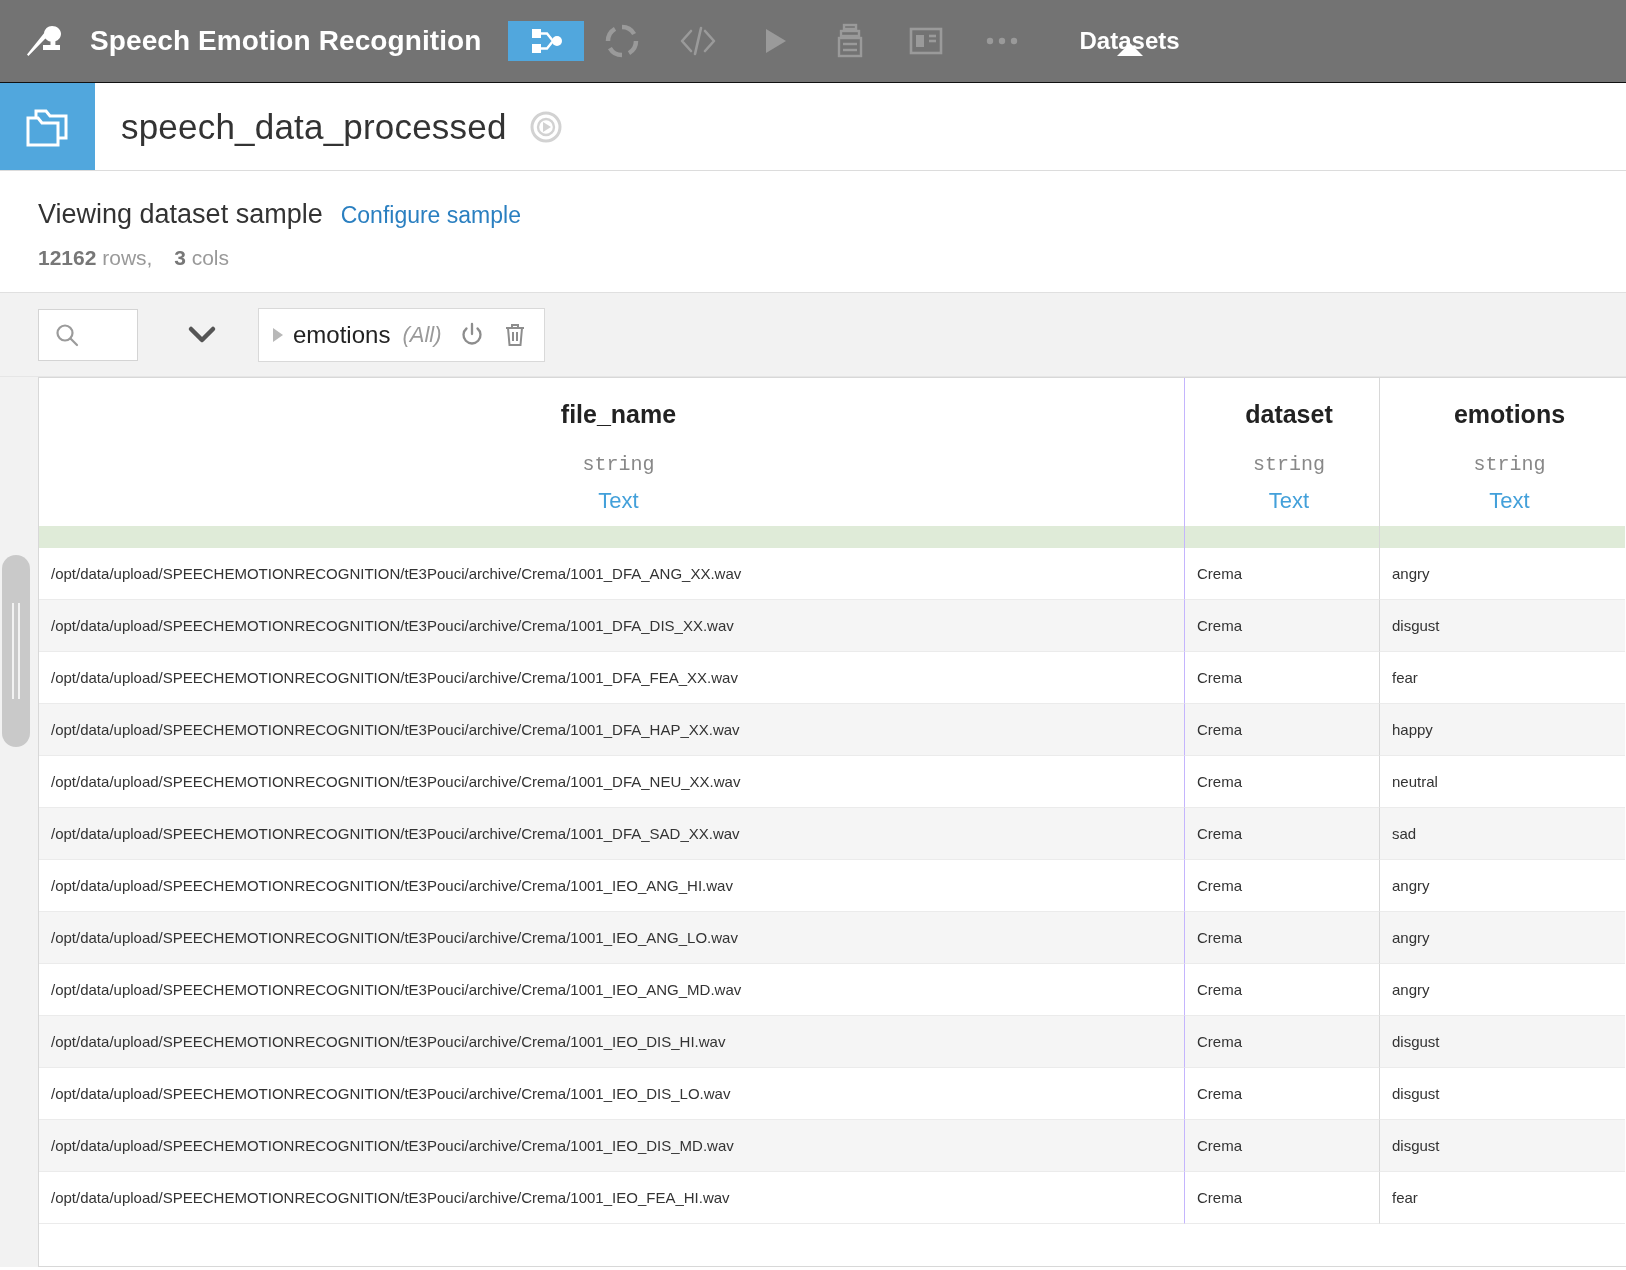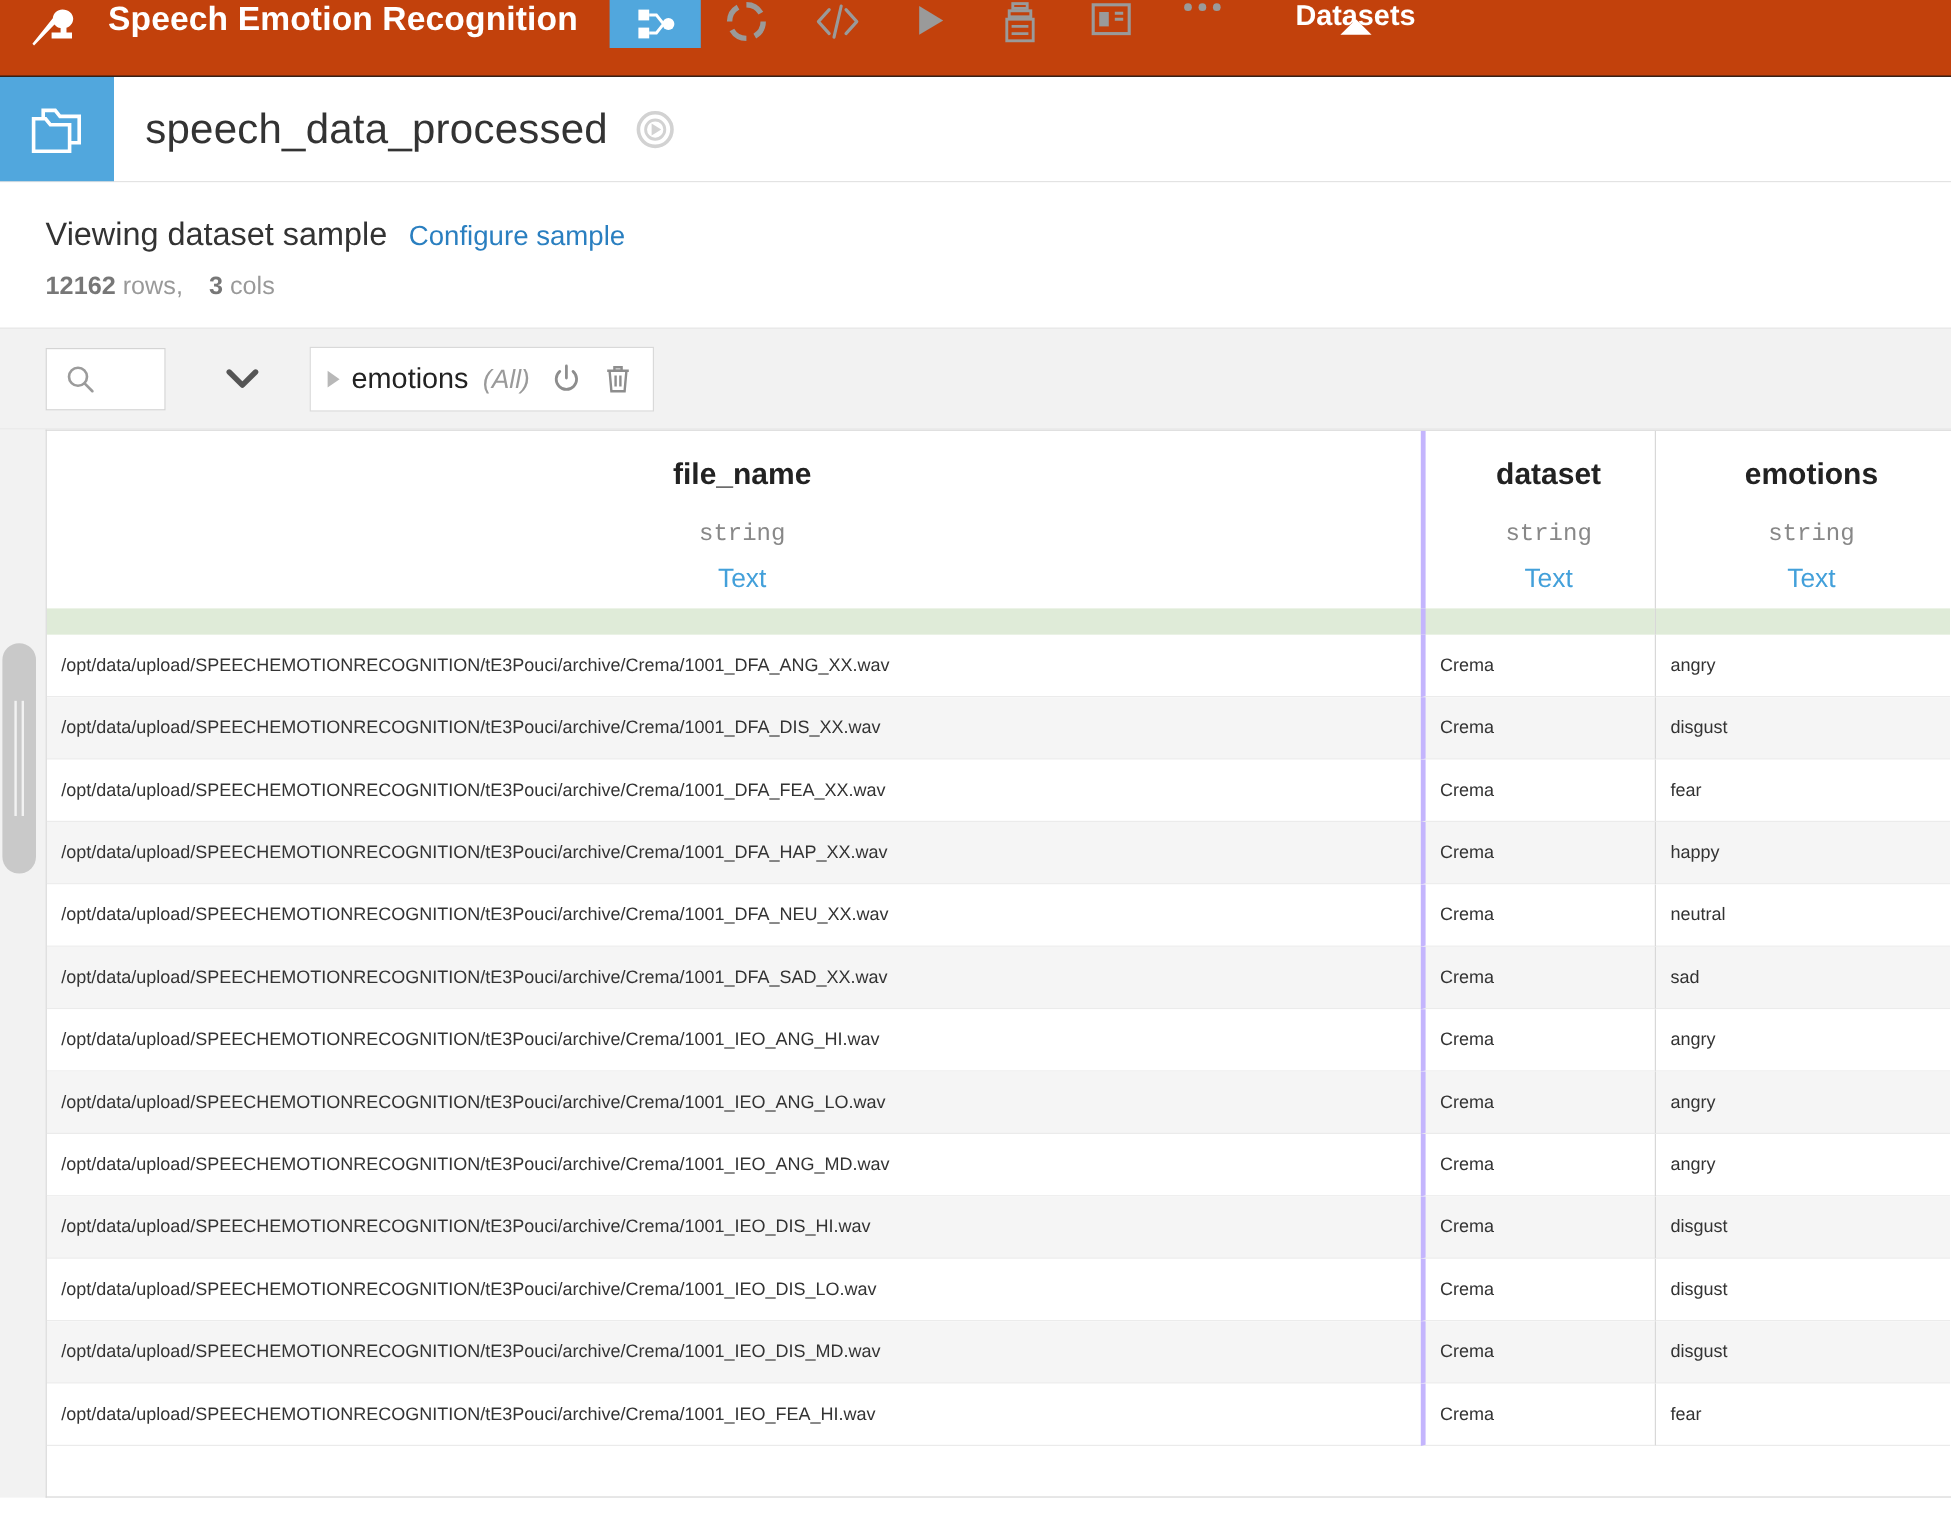--- a/index.html
+++ b/index.html
@@ -6,24 +6,24 @@
   html, body {
     width: 1626px; height: 1270px;
     background: #ffffff;
     font-family: "Liberation Sans", sans-serif;
     overflow: hidden;
   }
 
   
   .navbar {
     position: relative;
-    height: 64px;
-    background: #c2410c;
+    height: 83px;
+    background: #737373;
     display: flex;
-    align-items: flex-start;
+    align-items: center;
     border-bottom: 1px solid #111;
   }
   .nav-logo {
     width: 90px;
     display: flex; align-items: center; justify-content: center;
   }
   .nav-project {
     display: flex; align-items: center;
     color: #ffffff;
     font-size: 28px;
@@ -164,21 +164,21 @@
   .table {
     background: #ffffff;
     border: 1px solid #d8d8d8;
     border-right: none;
     width: 1588px;
     height: 100%;
     overflow: hidden;
   }
   .trow { display: flex; }
   .cell-file  { width: 1145px; flex: 0 0 1145px; }
-  .cell-ds    { width: 195px;  flex: 0 0 195px;  border-left: 4px solid #c4b5fd; }
+  .cell-ds    { width: 195px;  flex: 0 0 195px;  border-left: 1px solid #c4b5fd; }
   .cell-emo   { width: 246px;  flex: 0 0 246px;  border-left: 1px solid #d8d8d8; }
 
   .thead .trow { height: 148px; }
   .thead .cell-file, .thead .cell-ds, .thead .cell-emo {
     padding: 22px 0 0 14px;
     background: #ffffff;
   }
   .col-name  { font-size: 25px; font-weight: 700; color: #222222; }
   .col-type  { font-size: 20px; color: #888888; font-family: Liberation Mono, monospace; margin-top: 24px; }
   .col-meaning { font-size: 22px; color: #43a0da; margin-top: 12px; cursor: pointer; }

